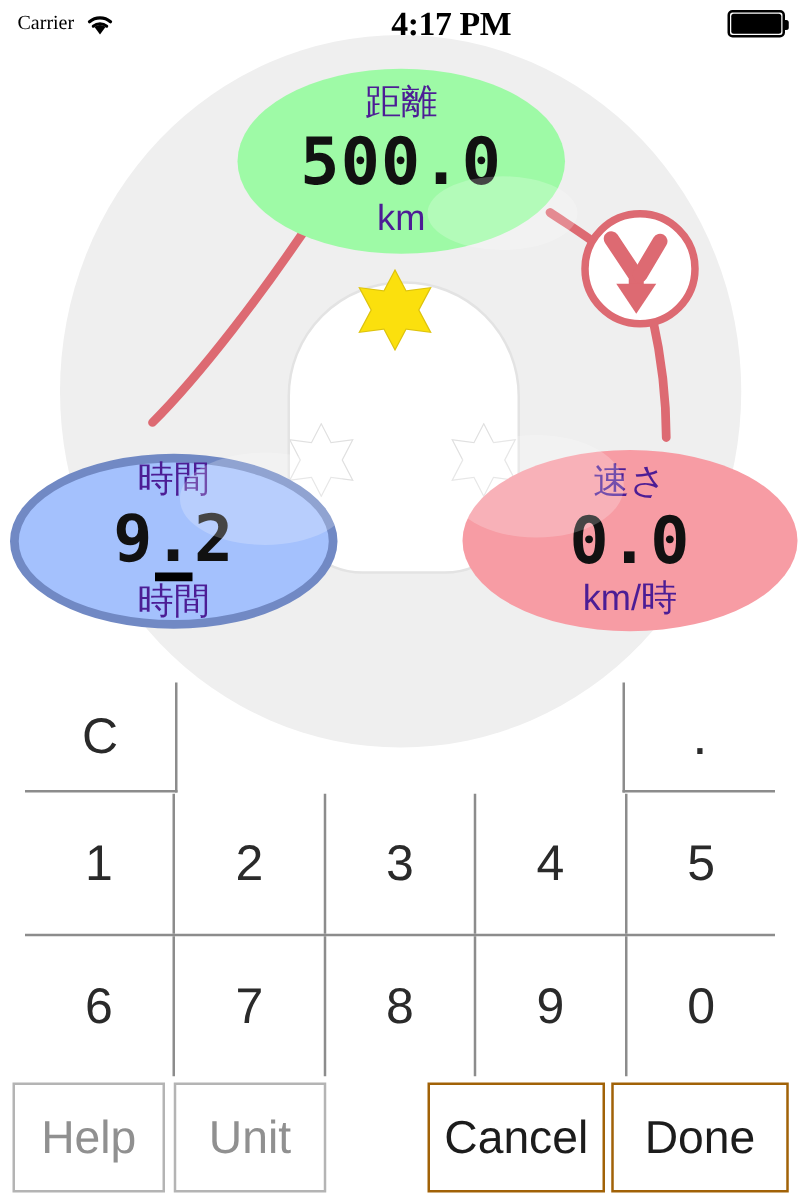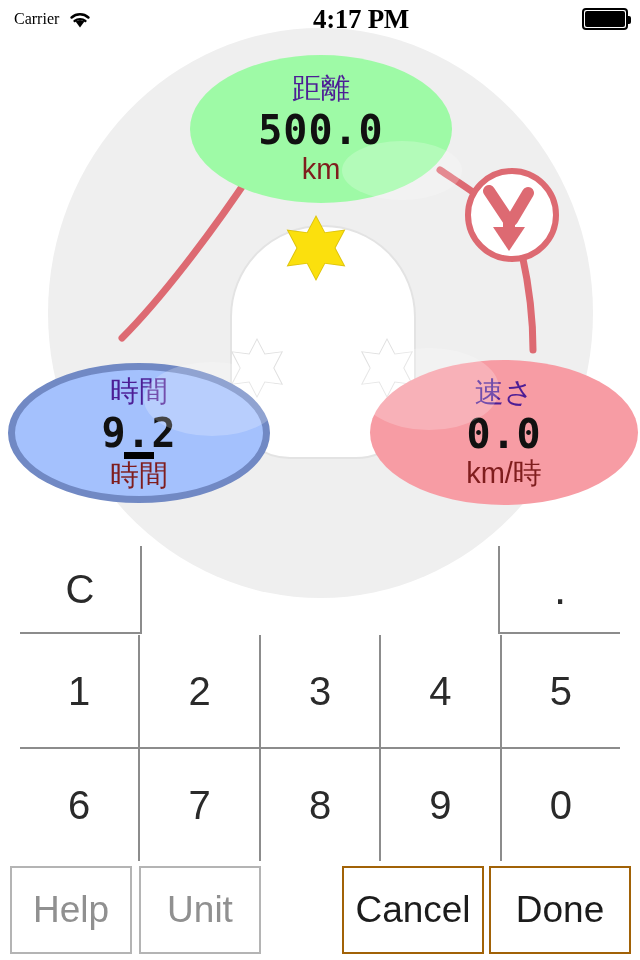--- a/index.html
+++ b/index.html
@@ -102,30 +102,30 @@
     justify-content: center;
     box-sizing: border-box;
   }
   .node-label {
     font-size: 29px;
     color: #4c1d95;
     line-height: 1.0;
   }
   .node-value {
     font-family: "DejaVu Sans Mono", "Liberation Mono", monospace;
-    font-size: 40px;
+    font-size: 52px;
     font-weight: bold;
     color: #111;
     letter-spacing: 1px;
     line-height: 1.05;
     margin: 6px 0 4px 0;
   }
   .node-unit {
     font-size: 29px;
-    color: #7f1d1d;
+    color: #4c1d95;
     line-height: 1.0;
   }
   .cursor-bar {
     width: 30px;
     height: 7px;
     background: #000;
     margin: -6px 0 2px 0;
   }
 
   #node-distance {

